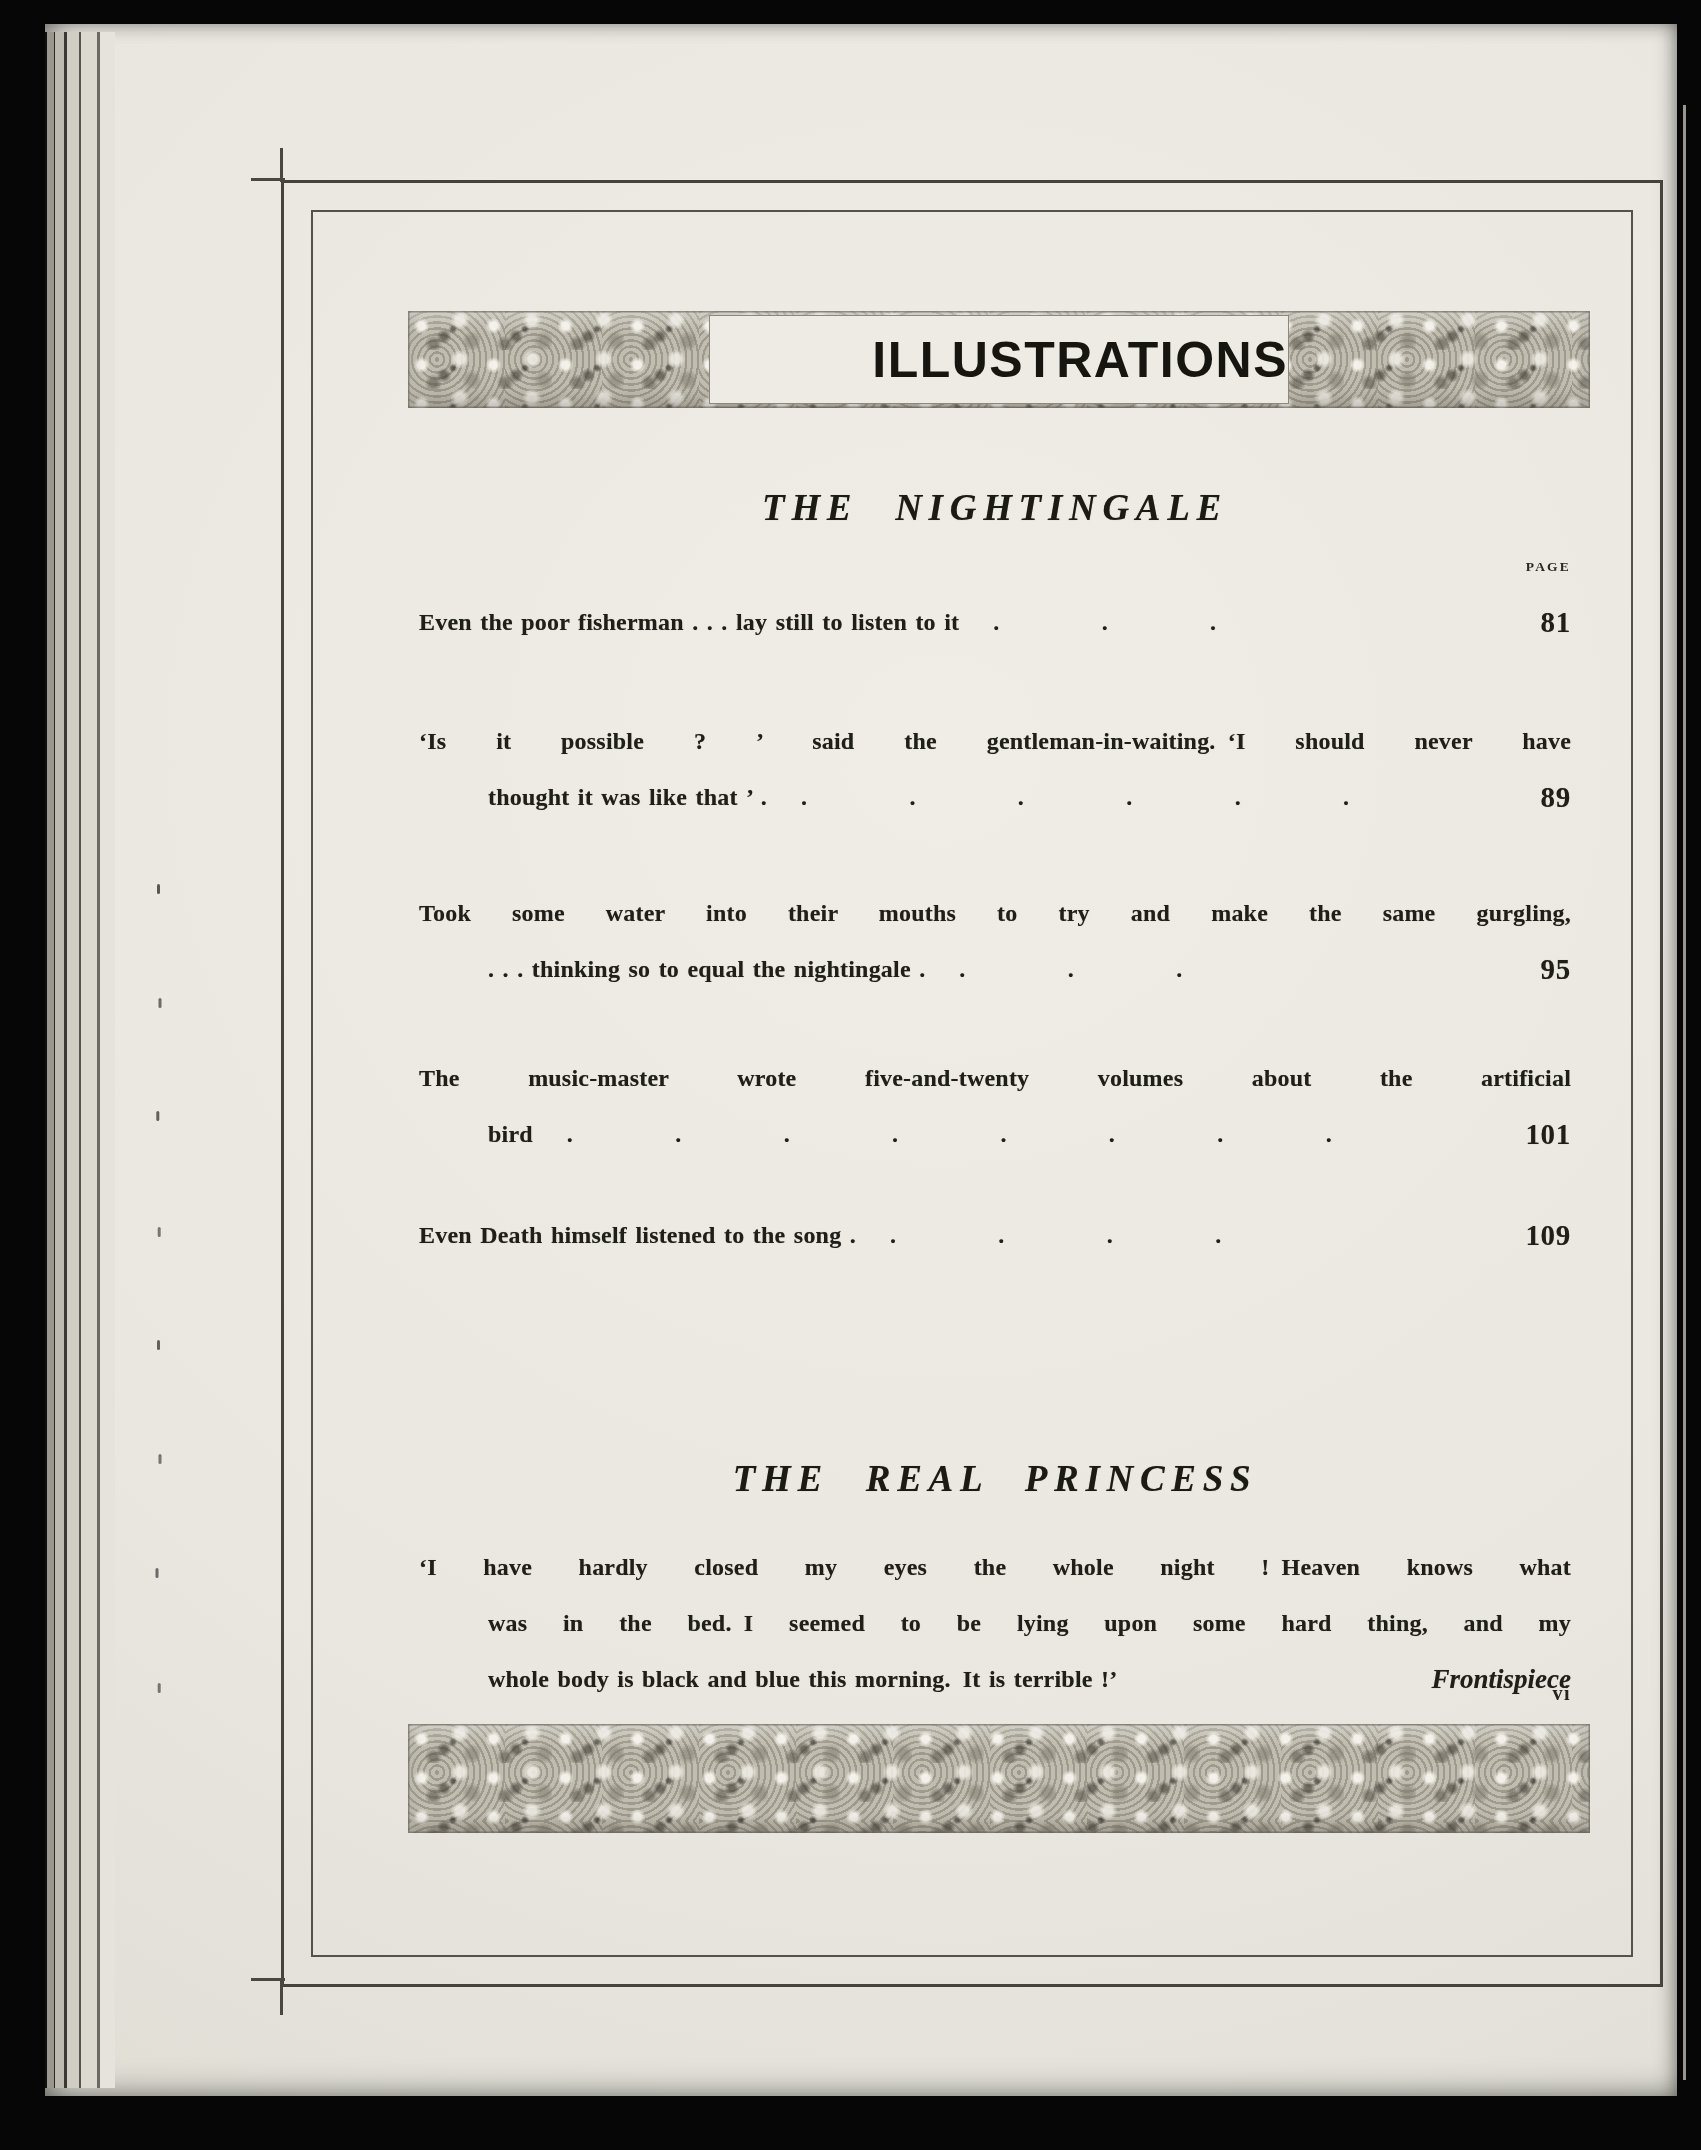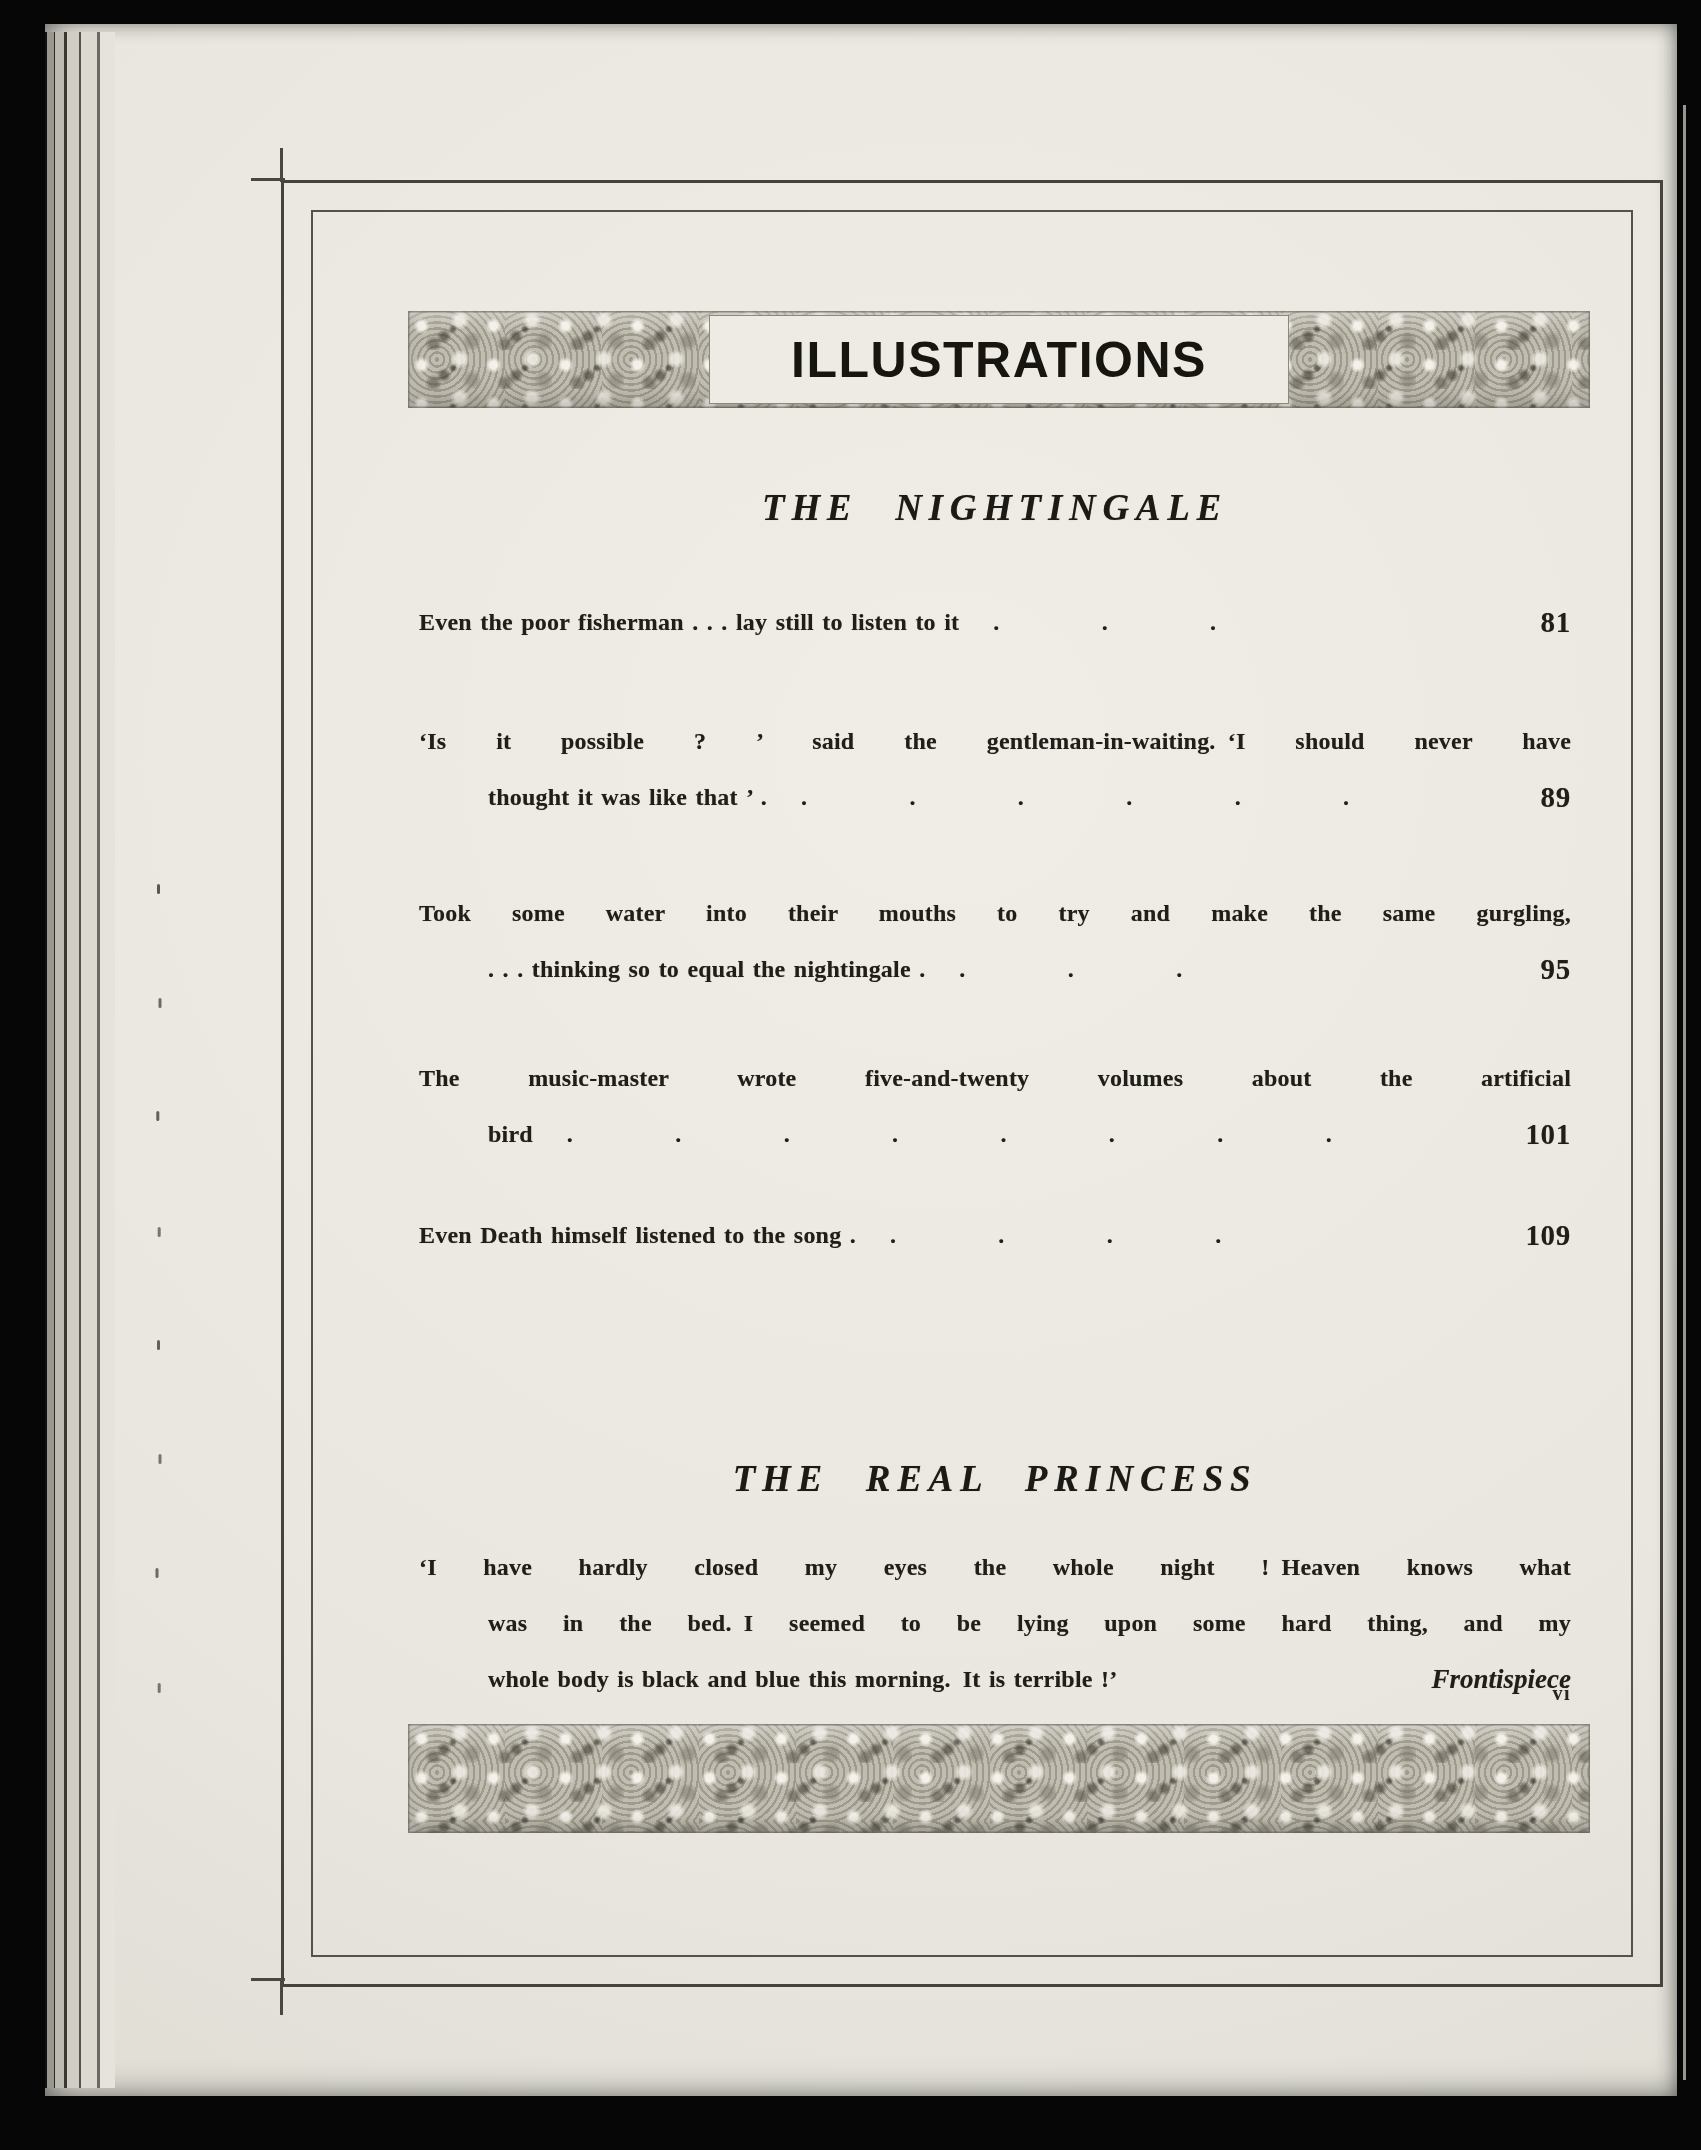--- a/index.html
+++ b/index.html
@@ -33,21 +33,21 @@
       radial-gradient(circle at 64px 30px, rgba(120,115,102,.5) 0 4.5px, rgba(120,115,102,0) 10.5px),
       radial-gradient(circle at 45px 18px, rgba(28,26,22,.55) 0 1.5px, rgba(28,26,22,0) 4.5px),
       repeating-radial-gradient(circle at 30% 50%, rgba(90,86,76,.3) 0 2.2px, rgba(204,201,191,.3) 2.2px 6px);
     background-size:72px 39px,72px 39px,72px 39px,72px 39px,72px 39px,72px 39px,97px 97px;
     box-shadow: inset 0 0 0 1.5px rgba(92,89,80,.55),
                 inset 0 7.5px 15px rgba(255,255,255,.38),
                 inset 0 -7.5px 15px rgba(60,57,50,.3);}
   #ornament-top{top:287px;height:97px;}
   #ornament-bottom{top:1700px;height:109px;}
   #banner-plaque{position:absolute;left:50%;top:3.7px;bottom:3.7px;width:578px;transform:translateX(-50%);
-    background:#edebe4;border:1.5px solid #8b887d;display:flex;align-items:center;justify-content:center;}
+    background:#edebe4;border:1.5px solid #8b887d;display:flex;align-items:center;justify-content:flex-end;}
   #banner-title{font-family:"Liberation Sans","DejaVu Sans",sans-serif;font-weight:bold;
     font-size:50px;letter-spacing:1.5px;color:#17150f;}
   
   .heading{position:absolute;left:374px;width:1152px;text-align:center;
     font-style:italic;font-weight:bold;font-size:37px;letter-spacing:6.7px;word-spacing:21px;
     color:#1c1a14;text-shadow:0 0 0.7px rgba(30,28,22,.45);}
   #page-col-label{position:absolute;left:374px;width:1152px;text-align:right;
     font-weight:bold;font-size:13.5px;letter-spacing:2.2px;color:#2a2822;}
   .entry{position:absolute;left:374px;width:1152px;color:#201e19;}
   .line{font-size:24px;line-height:46px;font-weight:bold;letter-spacing:0.2px;word-spacing:2.2px;
@@ -88,20 +88,21 @@
     <div class="tick" style="left:235px;top:1957px;width:3px;height:34px;"></div>
 
     <div id="ornament-top" class="ornament">
       <div id="banner-plaque">
         <span id="banner-title">ILLUSTRATIONS</span>
       </div>
     </div>
 
     <div class="heading" style="top:462px;">THE NIGHTINGALE</div>
 
+    <div id="page-col-label" style="top:535px;">PAGE</div>
 
     <div class="entry" style="top:575px;">
       <div class="line"><span>Even the poor fisherman . . . lay still to listen to it</span><span class="dots">. . .</span></div>
       <span class="pagenum">81</span>
     </div>
 
     <div class="entry" style="top:694px;">
       <div class="line j"><span>‘Is it possible ? ’ said the gentleman-in-waiting. ‘I should never have</span></div>
       <div class="line indent"><span>thought it was like that ’ .</span><span class="dots">. . . . . .</span></div>
       <span class="pagenum">89</span>

